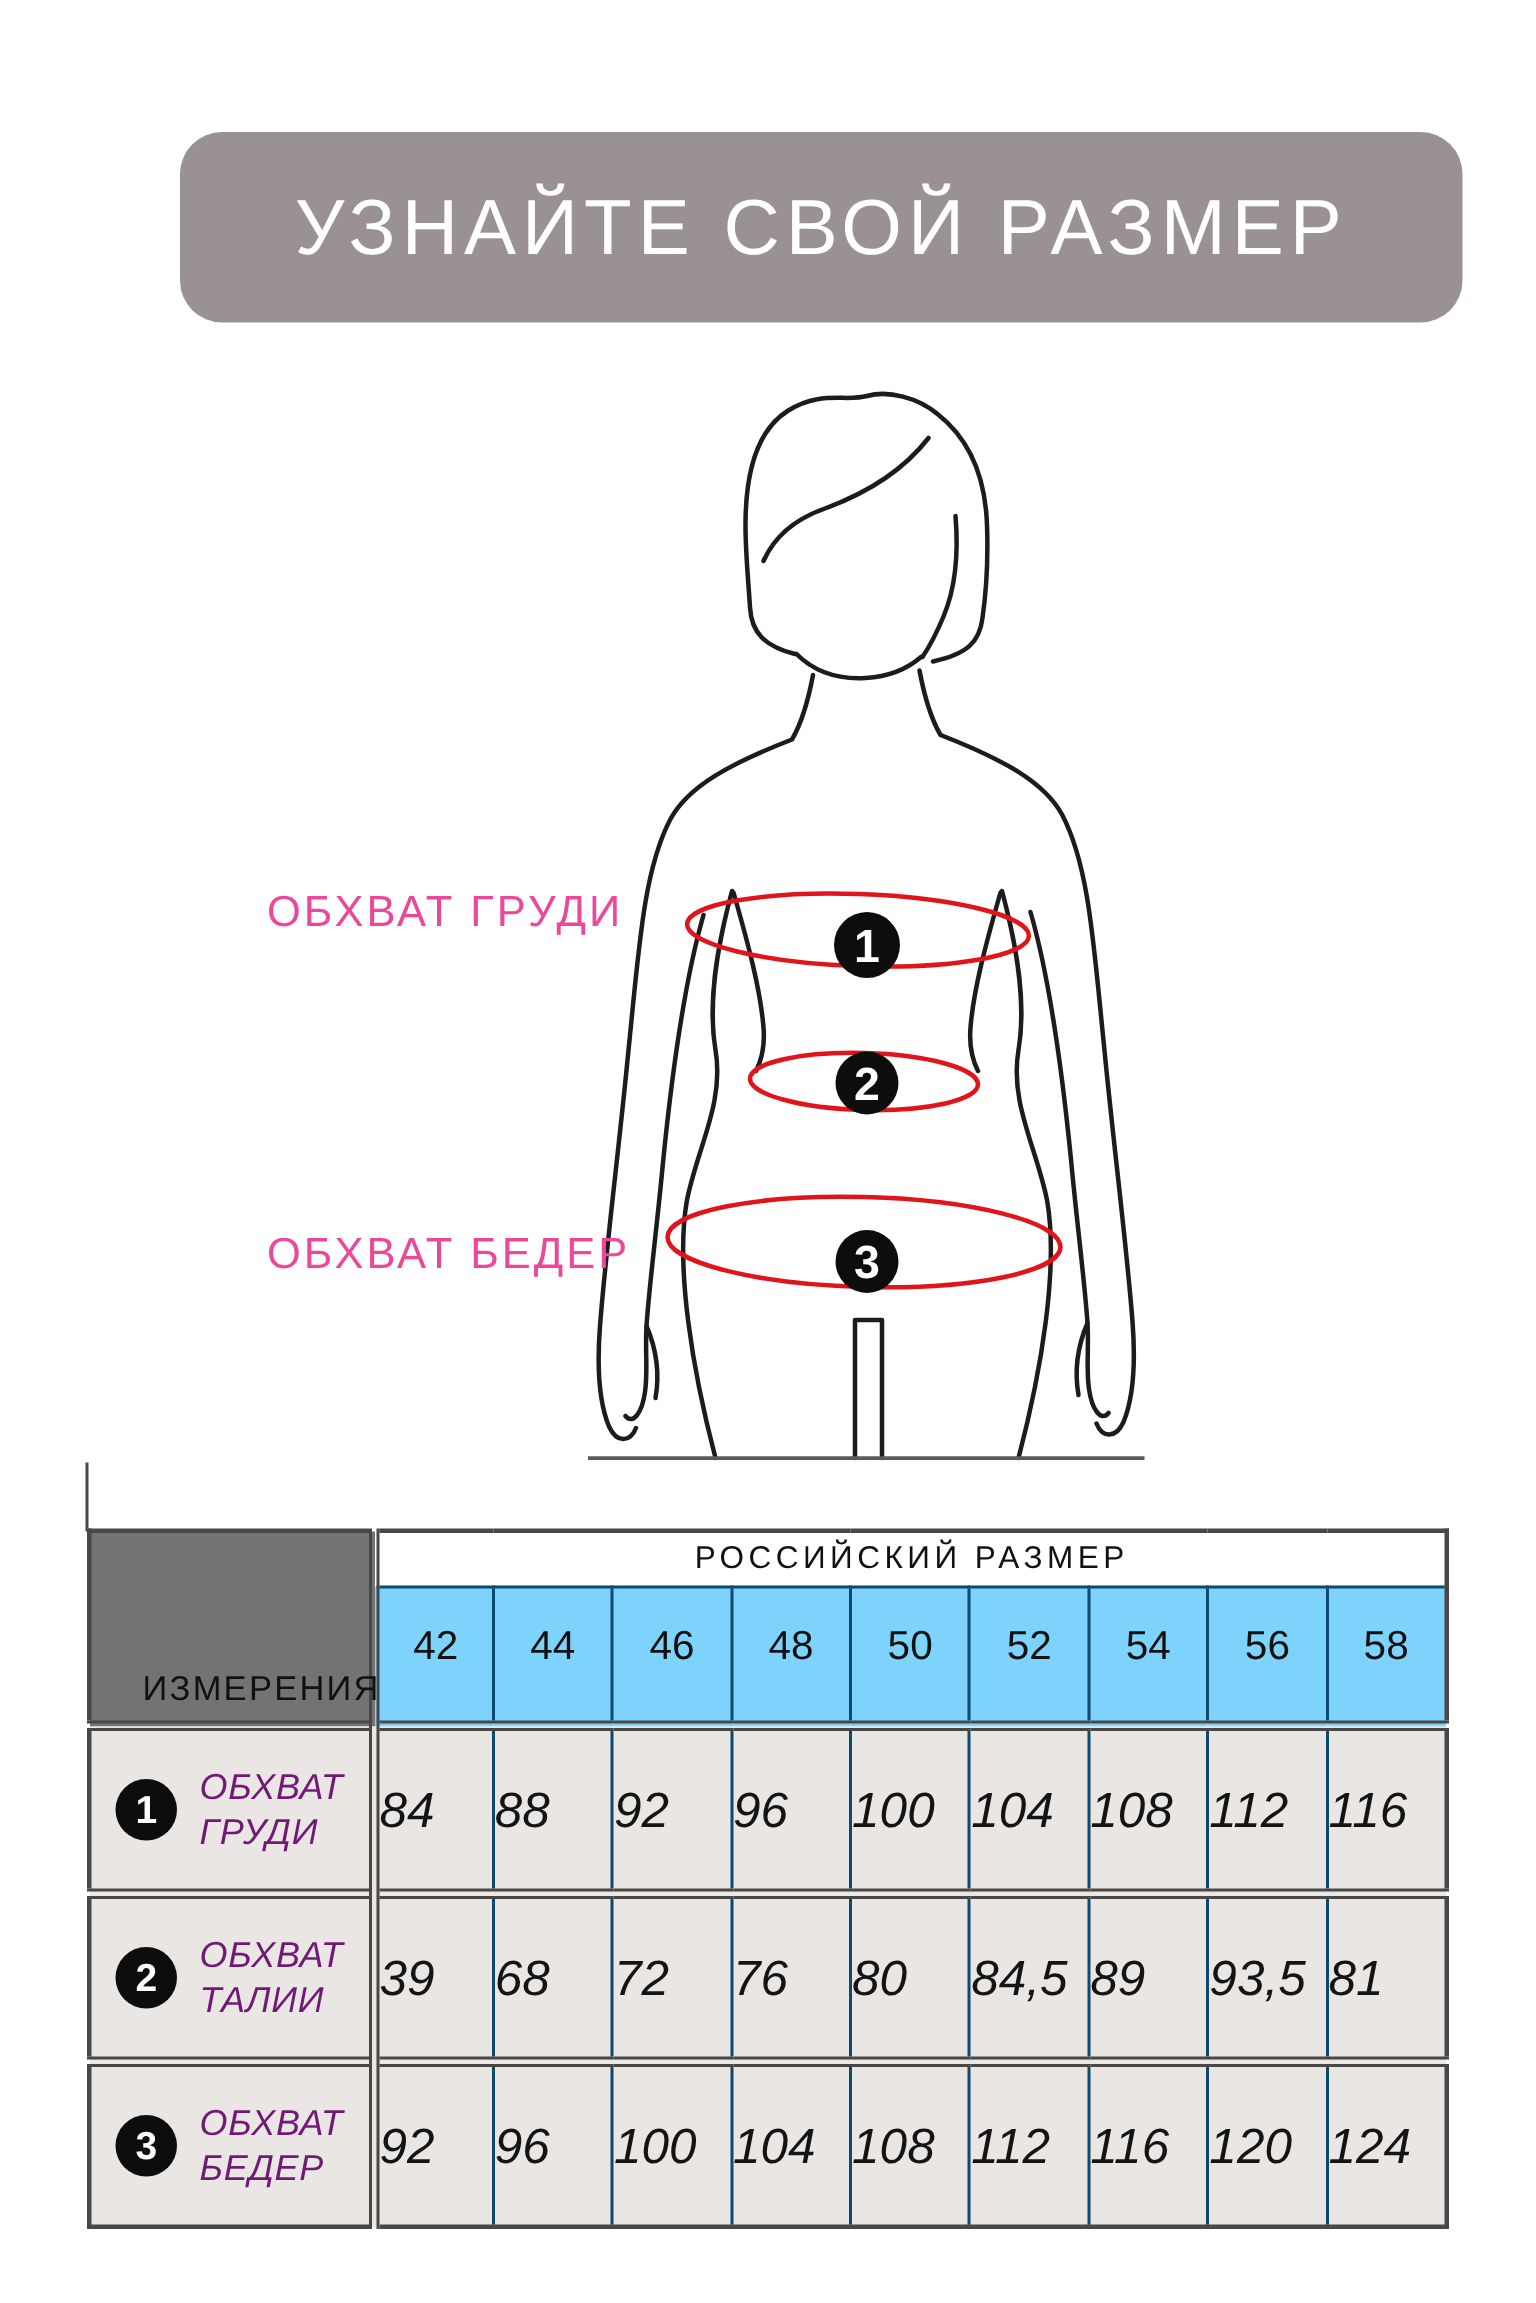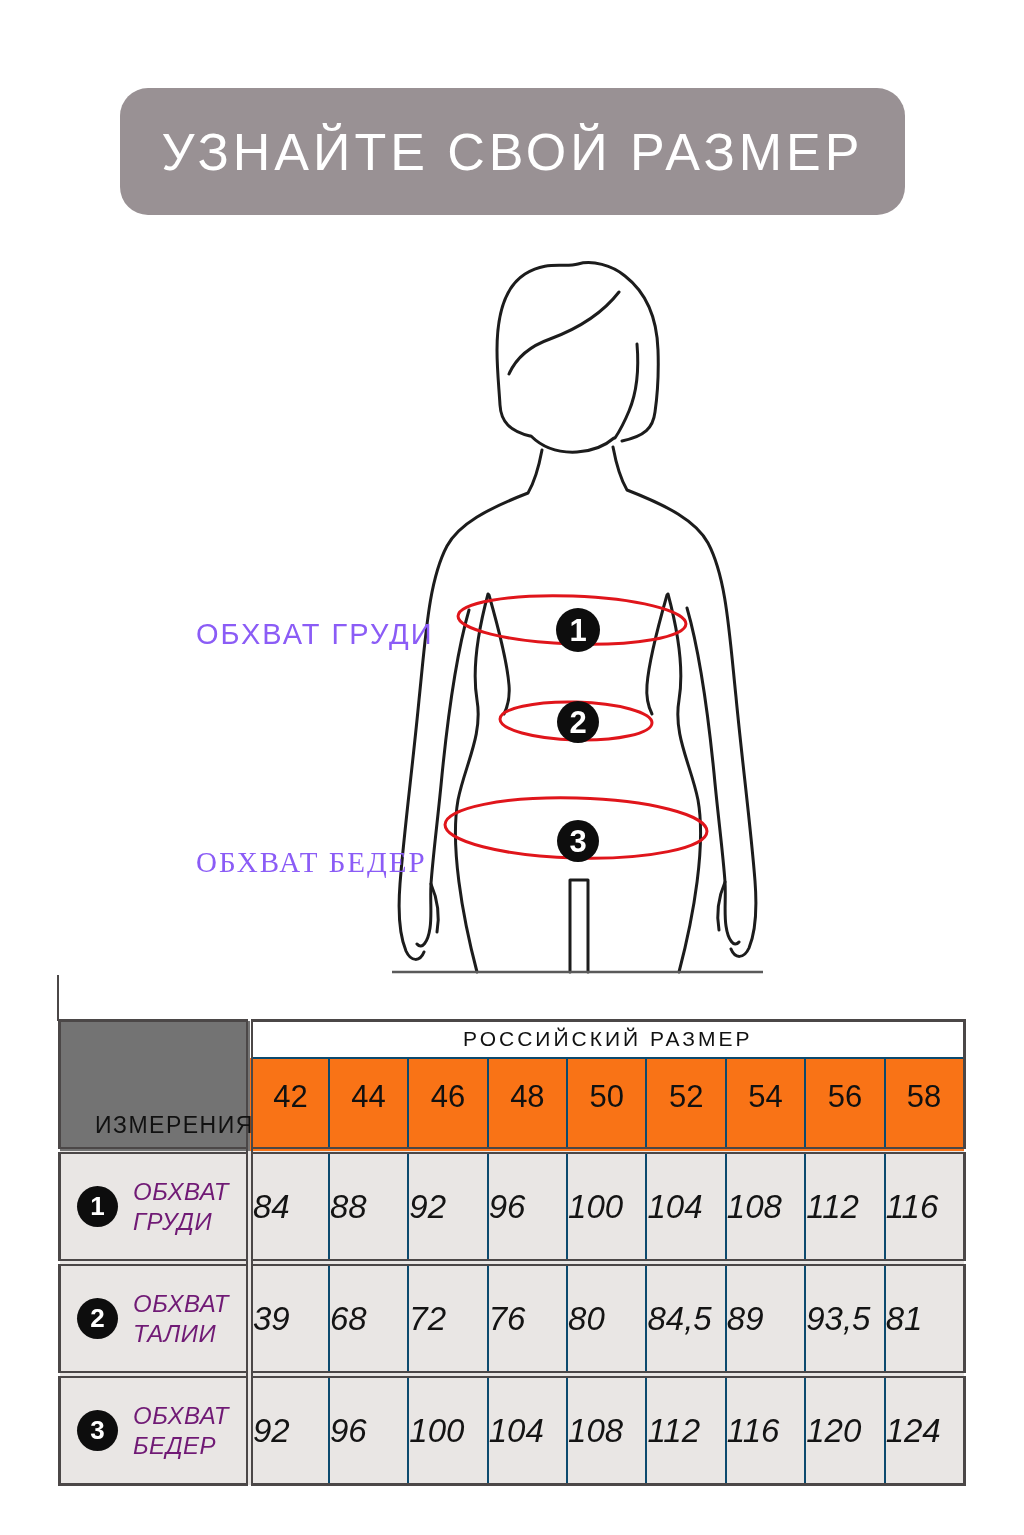--- a/index.html
+++ b/index.html
@@ -2,35 +2,35 @@
 <html><head>
 <meta charset="utf-8">
 <style>
   html,body{margin:0;padding:0;background:#fff;}
   #stage{
     position:relative;width:1024px;height:1535px;background:#ffffff;overflow:hidden;
     font-family:"Liberation Sans",sans-serif;color:#111;
   }
   
   .banner{
-    position:absolute;left:120px;top:88px;width:785px;height:127px;
+    position:absolute;left:120px;top:88px;width:855px;height:127px;
     background:#999194;border-radius:28px;
     display:flex;align-items:center;justify-content:center;
   }
   .banner-text{
     color:#ffffff;font-size:52px;letter-spacing:4px;font-weight:400;white-space:nowrap;
   }
   
   .fig-svg{position:absolute;left:0;top:0;}
   .side-label{
-    position:absolute;left:196px;font-size:29px;letter-spacing:2px;color:#8b5cf6;white-space:nowrap;margin-top:26px;
+    position:absolute;left:178px;font-size:29px;letter-spacing:2px;color:#ec4899;white-space:nowrap;
   }
   .side-label.l1{top:592px;}
   .side-label.l2{top:702px;}
-  .side-label.l3{top:820px;font-family:Liberation Serif, serif;}
+  .side-label.l3{top:820px;}
   
   .stub-line{position:absolute;left:57px;top:975px;width:2px;height:46px;background:#4b4747;}
   
   .size-table{
     position:absolute;left:58px;top:1019px;width:905px;
     border-collapse:collapse;table-layout:fixed;background:#ffffff;
     border:3px solid #4b4747;
   }
   .size-table td,.size-table th{border:2px solid #0c4a6e;padding:0;font-weight:normal;}
   .label-col{border-right:7px double #4b4747 !important;}
@@ -38,21 +38,21 @@
     height:31px;text-align:center;font-size:21px;letter-spacing:3px;color:#111;
     padding:1px 0 3px 0 !important;
   }
   .izm-cell{
     vertical-align:bottom;text-align:left;
     padding:0 0 8px 34px !important;
     font-size:23px;letter-spacing:1.5px;background:#737373;
   }
   .size-cell{
     height:76px;text-align:center;vertical-align:middle;
-    font-weight:bold;font-size:31px;padding-bottom:12px !important;background:#f97316;
+    font-weight:bold;font-size:27px;padding-bottom:12px !important;background:#7dd3fc;
   }
   .data-row td{background:#e9e6e4;border-top:7px double #4b4747;}
   .value-cell{
     height:105px;vertical-align:middle;
     font-style:italic;font-size:33px;color:#141414;
   }
   .label-flex{display:flex;align-items:center;padding-left:16px;}
   .num-circle{
     flex:0 0 auto;width:41px;height:41px;border-radius:50%;background:#0d0d0d;
     color:#fff;font-weight:bold;font-size:26px;font-style:normal;

